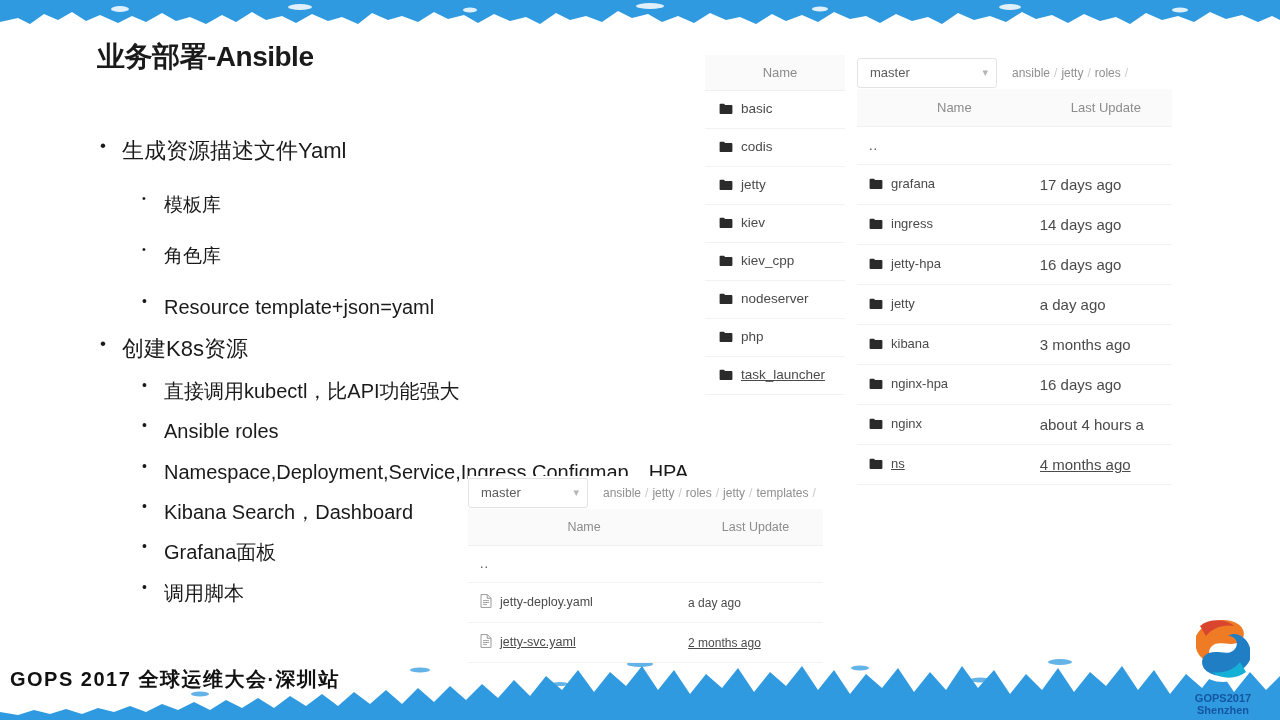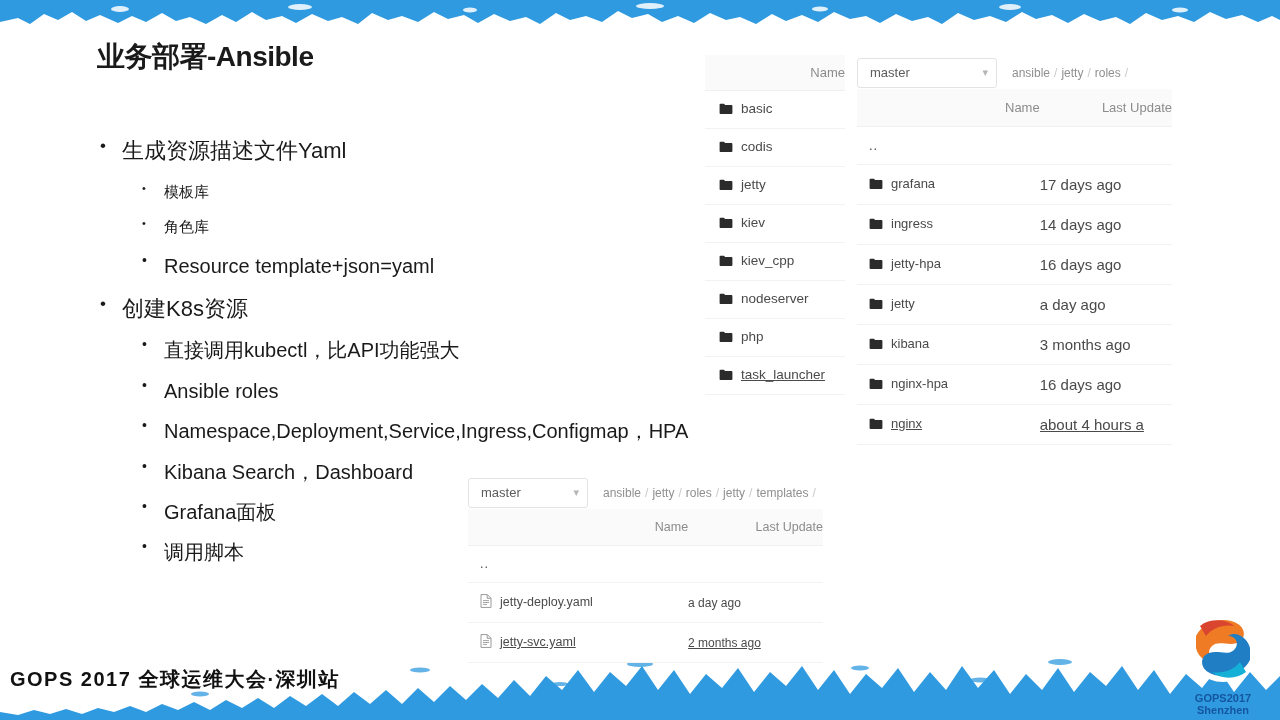--- a/index.html
+++ b/index.html
@@ -72,22 +72,22 @@
   }
   .b2 {
     position: relative;
     padding-left: 72px;
     font-size: 20px;
     color: #1a1a1a;
     line-height: 1.32;
     margin: 14px 0;
   }
   .b2.small {
-    font-size: 15px;
-    margin: 16px 0;
+    font-size: 19px;
+    margin: 26px 0;
   }
   .b2::before {
     content: "\2022";
     position: absolute;
     left: 50px;
     top: -2px;
     font-size: 14px;
     color: #1a1a1a;
   }
   .b2.small::before {
@@ -135,21 +135,21 @@
     white-space: nowrap;
     margin-left: 15px;
   }
   .crumbs .sep { color: #c9c9c9; margin: 0 4px; }
 
   .tbl { width: 100%; border-collapse: collapse; table-layout: fixed; }
   .tbl th {
     background: #fafafa;
     font-weight: normal;
     color: #8c8c8c;
-    text-align: right;
+    text-align: center;
     border-bottom: 1px solid #f0f0f0;
   }
   .tbl td {
     border-bottom: 1px solid #f2f2f2;
     color: #4a4a4a;
     vertical-align: middle;
     overflow: hidden;
     white-space: nowrap;
   }
   .tbl tr:last-child td { border-bottom: 1px solid #f2f2f2; text-decoration: underline; }
@@ -374,20 +374,26 @@
                 <path d="M0.6,1.6 a0.9,0.9 0 0 1 0.9,-0.9 h3.4 l1.2,1.3 h6.4 a0.9,0.9 0 0 1 0.9,0.9 v7.2 a0.9,0.9 0 0 1 -0.9,0.9 h-11 a0.9,0.9 0 0 1 -0.9,-0.9 z" fill="#2b2b2b"></path>
               </svg></span><span>nginx-hpa</span></td>
           <td class="upd">16 days ago</td>
         </tr>
         <tr>
           <td><span class="ficon"><svg width="14" height="12" viewBox="0 0 14 12">
                 <path d="M0.6,1.6 a0.9,0.9 0 0 1 0.9,-0.9 h3.4 l1.2,1.3 h6.4 a0.9,0.9 0 0 1 0.9,0.9 v7.2 a0.9,0.9 0 0 1 -0.9,0.9 h-11 a0.9,0.9 0 0 1 -0.9,-0.9 z" fill="#2b2b2b"></path>
               </svg></span><span>nginx</span></td>
           <td class="upd">about 4 hours a</td>
         </tr>
+        <tr>
+          <td><span class="ficon"><svg width="14" height="12" viewBox="0 0 14 12">
+                <path d="M0.6,1.6 a0.9,0.9 0 0 1 0.9,-0.9 h3.4 l1.2,1.3 h6.4 a0.9,0.9 0 0 1 0.9,0.9 v7.2 a0.9,0.9 0 0 1 -0.9,0.9 h-11 a0.9,0.9 0 0 1 -0.9,-0.9 z" fill="#2b2b2b"></path>
+              </svg></span><span>ns</span></td>
+          <td class="upd">4 months ago</td>
+        </tr>
       </tbody>
   </table>
 </div>
 
 <div class="panel" id="panel-bottom">
   <div class="panel-head">
     <div class="branch-select" style="width:120px;">
       <span>master</span>
       <span class="chev">▾</span>
     </div>

